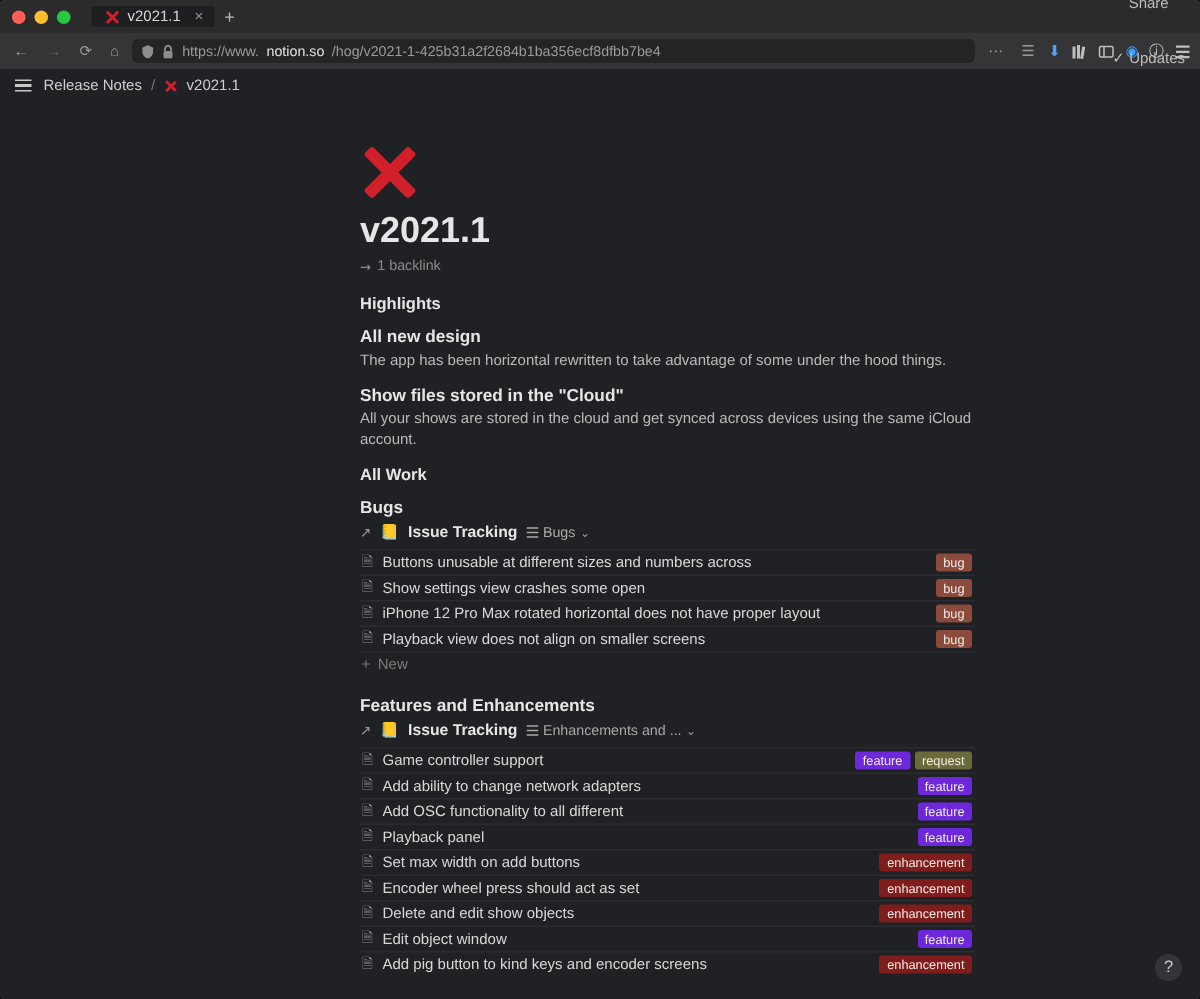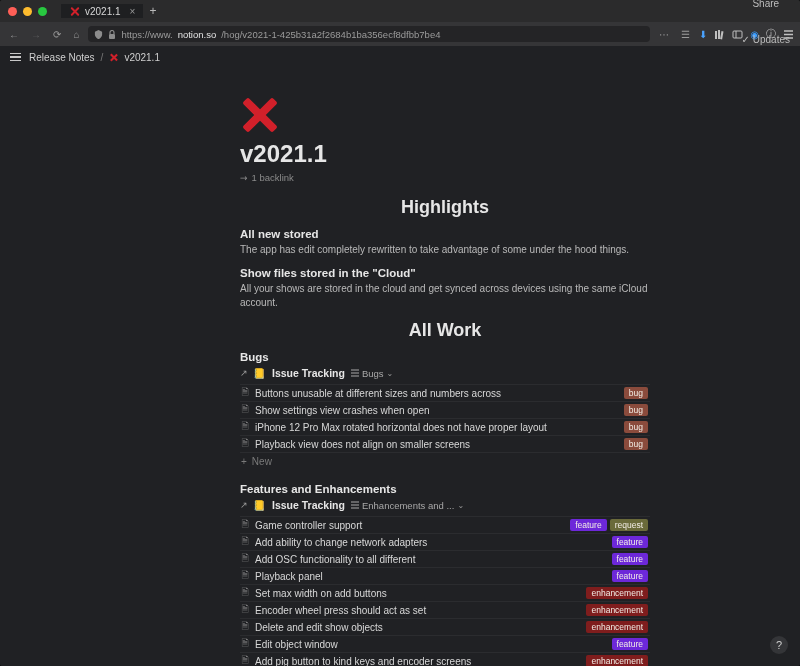--- a/index.html
+++ b/index.html
@@ -36,21 +36,21 @@
   .pt-right .dots{letter-spacing:1px;}
   
   .content { flex:1; overflow:hidden; background:#202124; position:relative;}
   .doc { position:absolute; left:240px; top:28px; width:410px; color:#e6e6e6;}
   .bigx { width:38px; height:38px; position:relative; margin-bottom:6px;}
   .bigx::before,.bigx::after{content:"";position:absolute;left:16px;top:-2px;width:8px;height:42px;background:#d1202a;border-radius:2px;}
   .bigx::before{transform:rotate(45deg);} .bigx::after{transform:rotate(-45deg);}
   h1.title{ font-size:24px; font-weight:700; margin-bottom:4px;}
   .backlink{ font-size:9.5px; color:#8b8b8b; display:flex; align-items:center; gap:4px; margin-bottom:14px;}
   .backlink .blicon{ transform:rotate(45deg); display:inline-block; font-size:9px;}
-  h2.sec{ font-size:18px; font-weight:700; margin:6px 0 10px 0;text-align:center;}
+  h2.sec{ font-size:11px; font-weight:700; margin:6px 0 10px 0;}
   h3.sub{ font-size:11.5px; font-weight:700; margin:4px 0 3px 0;}
   p.body{ font-size:10px; color:#b9b9b9; line-height:1.4; margin-bottom:10px;}
   .dbhead{ display:flex; align-items:center; gap:6px; font-size:10.5px; margin:4px 0 5px 0;}
   .dbhead .arrow{ color:#9a9a9a; font-size:9px;}
   .dbhead .folder{ font-size:10px;}
   .dbhead .name{ font-weight:600; color:#e6e6e6;}
   .dbhead .view{ color:#a8a8a8; font-size:9.5px; display:flex; align-items:center; gap:3px;}
   .dbhead .chev{ font-size:8px; color:#9a9a9a;}
   .row{ display:flex; align-items:center; height:17px; font-size:10px; color:#d8d8d8; border-top:1px solid #2b2c2f; padding:0 2px 0 0;}
   .row:first-of-type{border-top:1px solid #2b2c2f;}
@@ -155,22 +155,22 @@
     <div class="doc">
       <div class="bigx"></div>
       <h1 class="title">v2021.1</h1>
       <div class="backlink">
         <span class="blicon">↗</span>
         <span>1 backlink</span>
       </div>
 
       <h2 class="sec">Highlights</h2>
       <div id="highlights">
-          <h3 class="sub">All new stored</h3>
-          <p class="body">The app has edit completely rewritten to take advantage of some under the hood things.</p>
+          <h3 class="sub">All new design</h3>
+          <p class="body">The app has been horizontal rewritten to take advantage of some under the hood things.</p>
           <h3 class="sub">Show files stored in the "Cloud"</h3>
           <p class="body">All your shows are stored in the cloud and get synced across devices using the same iCloud account.</p>
         </div>
 
       <h2 class="sec">All Work</h2>
 
       <h3 class="sub">Bugs</h3>
       <div class="dbhead">
         <span class="arrow">↗</span>
         <span class="folder">📒</span>
@@ -186,21 +186,21 @@
       <div id="bugs-list">
           <div class="row">
             <span class="pico">🗎</span>
             <span class="txt">Buttons unusable at different sizes and numbers across</span>
             <span class="tags">
               <span class="tag bug">bug</span>
             </span>
           </div>
           <div class="row">
             <span class="pico">🗎</span>
-            <span class="txt">Show settings view crashes when open</span>
+            <span class="txt">Show settings view crashes some open</span>
             <span class="tags">
               <span class="tag bug">bug</span>
             </span>
           </div>
           <div class="row">
             <span class="pico">🗎</span>
             <span class="txt">iPhone 12 Pro Max rotated horizontal does not have proper layout</span>
             <span class="tags">
               <span class="tag bug">bug</span>
             </span>

